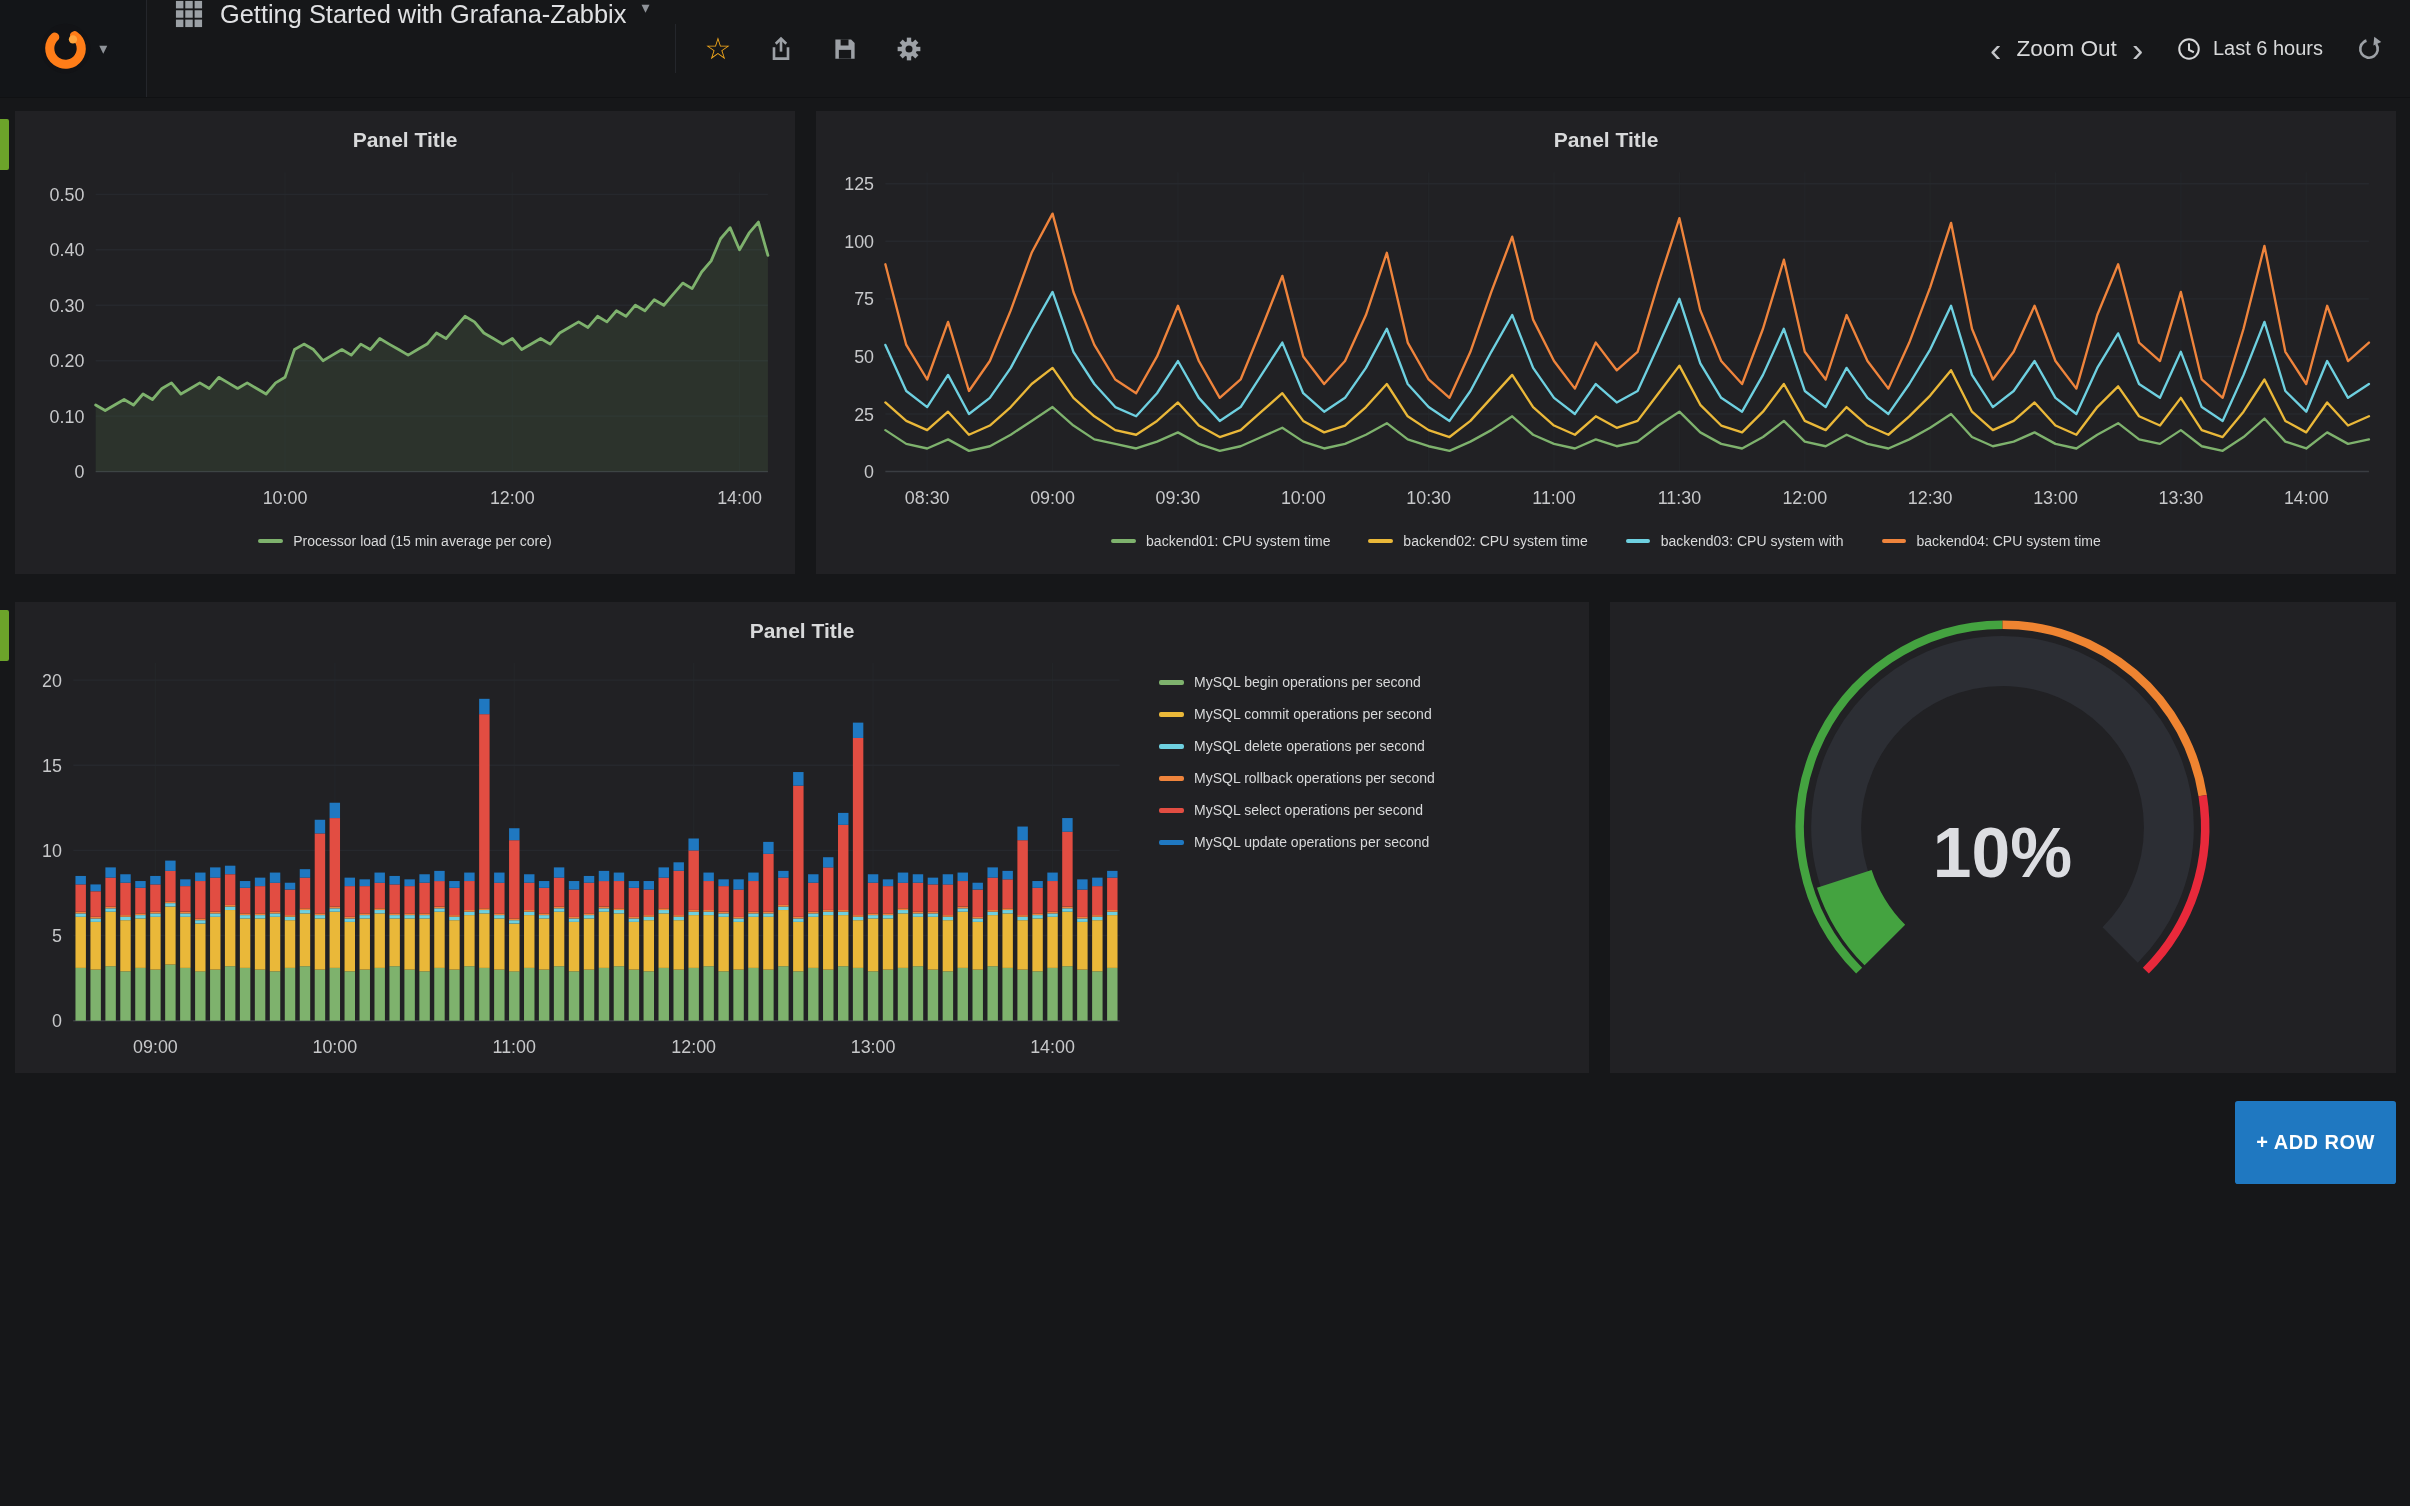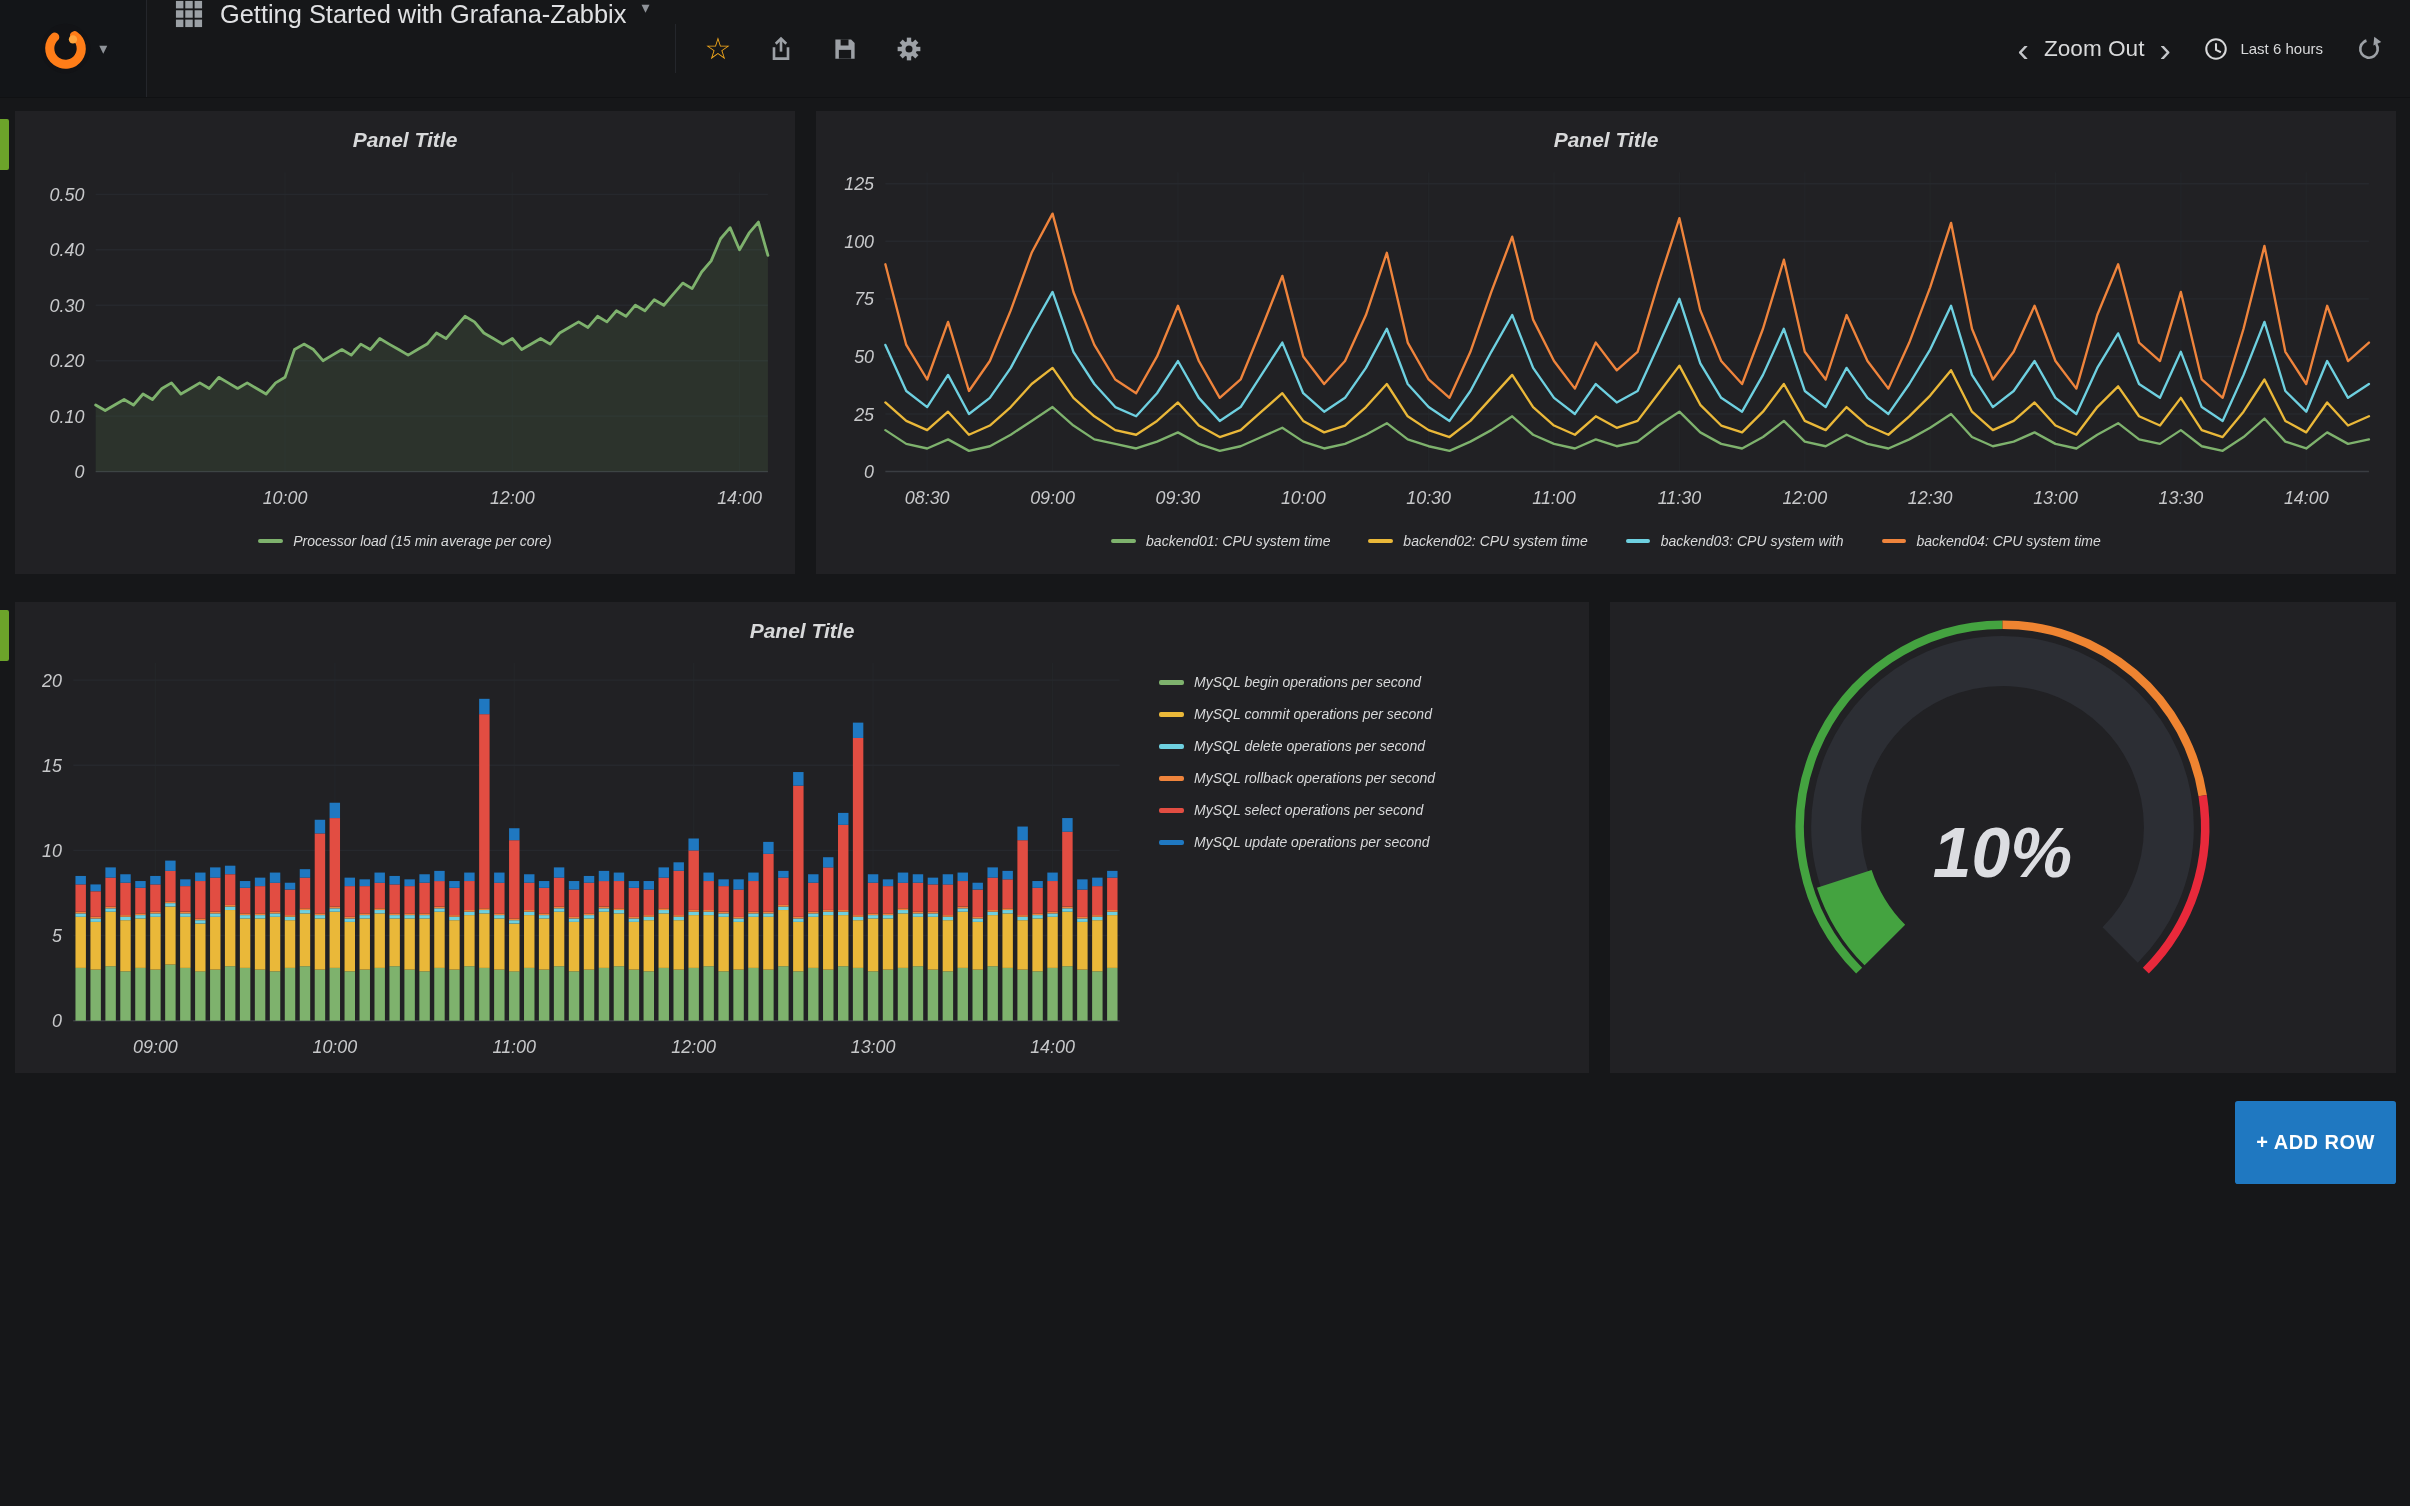--- a/index.html
+++ b/index.html
@@ -18,29 +18,29 @@
   .dash-picker .caret { margin-left:15px; }
   .navbar-icons { display:flex; align-items:center; margin-left:26px; padding-left:28px;
                   border-left:0.9px solid #24262b; gap:36px; height:49px; }
   .icon-btn { background:none; border:none; cursor:pointer; color:#9da1a6; font-size:27px;
               display:flex; align-items:center; line-height:1; }
   .icon-btn.star { color:#f2a71b; font-size:30px; }
   .nav-right { margin-left:auto; display:flex; align-items:center; padding-right:28px; }
   .chev { font-size:34px; color:#c4c6c9; padding:0 11.3px; background:none; border:none; cursor:pointer; line-height:1;}
   .zoom-out { background:none; border:none; color:#d8d9da; font-size:22.6px; cursor:pointer; padding:0 3.8px; }
   .time-btn { display:flex; align-items:center; gap:11.3px; background:none; border:none;
-              color:#d8d9da; font-size:15px; cursor:pointer; margin-left:21px; }
+              color:#d8d9da; font-size:20px; cursor:pointer; margin-left:21px; }
   .refresh-btn { margin-left:32px; }
 
   
   .dashboard { padding:13px 15px 0; }
   .row { display:flex; gap:21px; position:relative; margin-bottom:28px; }
   .row-handle { position:absolute; left:-15px; top:7.5px; width:8.5px; height:51px;
                 background:#6ca32a; border-radius:0 1.9px 1.9px 0; cursor:pointer; }
-  .panel { background:#212124; display:flex; flex-direction:column; padding:9.4px 11.3px 7.5px;font-style:italic; }
+  .panel { background:#212124; display:flex; flex-direction:column; padding:9.4px 11.3px 7.5px; }
   .row1 .panel { height:463px; }
   .row2 .panel { height:471px; }
   .p1 { width:780px; }
   .p2 { flex:1; }
   .p3 { width:1574px; }
   .p4 { flex:1; }
   .panel-title { text-align:center; font-size:21px; font-weight:bold; color:#d8d9da;
                  padding:7.5px 0 5.6px; cursor:pointer; flex:0 0 auto; }
   .panel-body { flex:1; display:flex; min-height:0; }
   .chart-mount { flex:1; position:relative; min-width:0; min-height:0; cursor:crosshair; overflow:hidden; }

